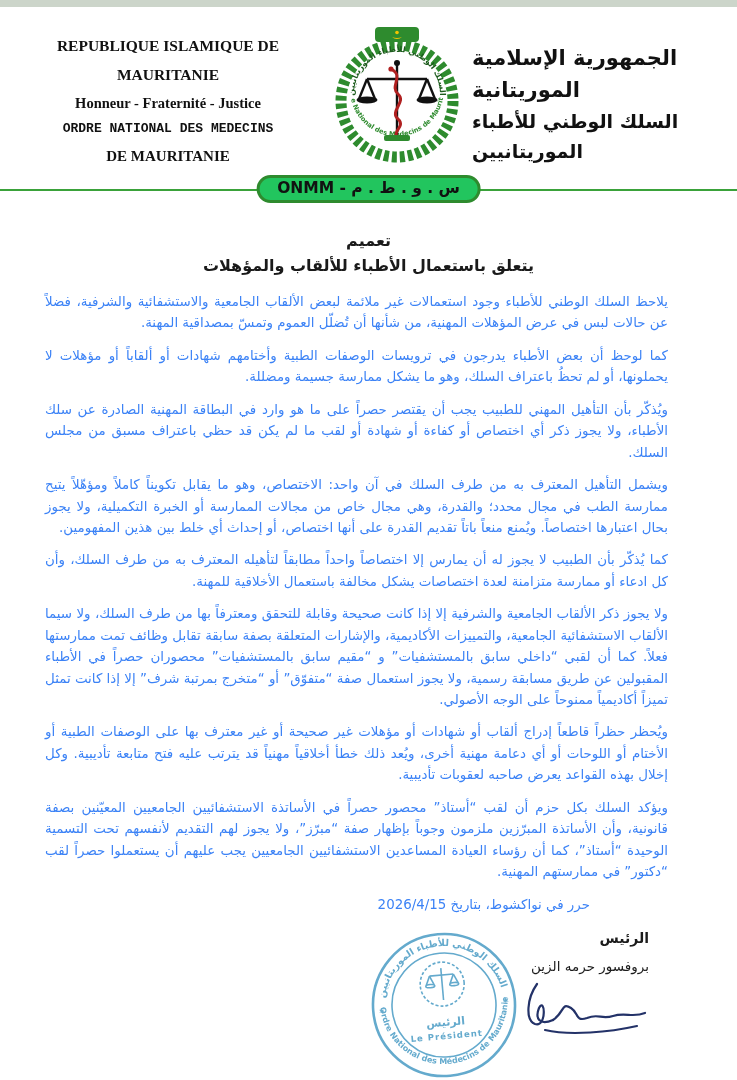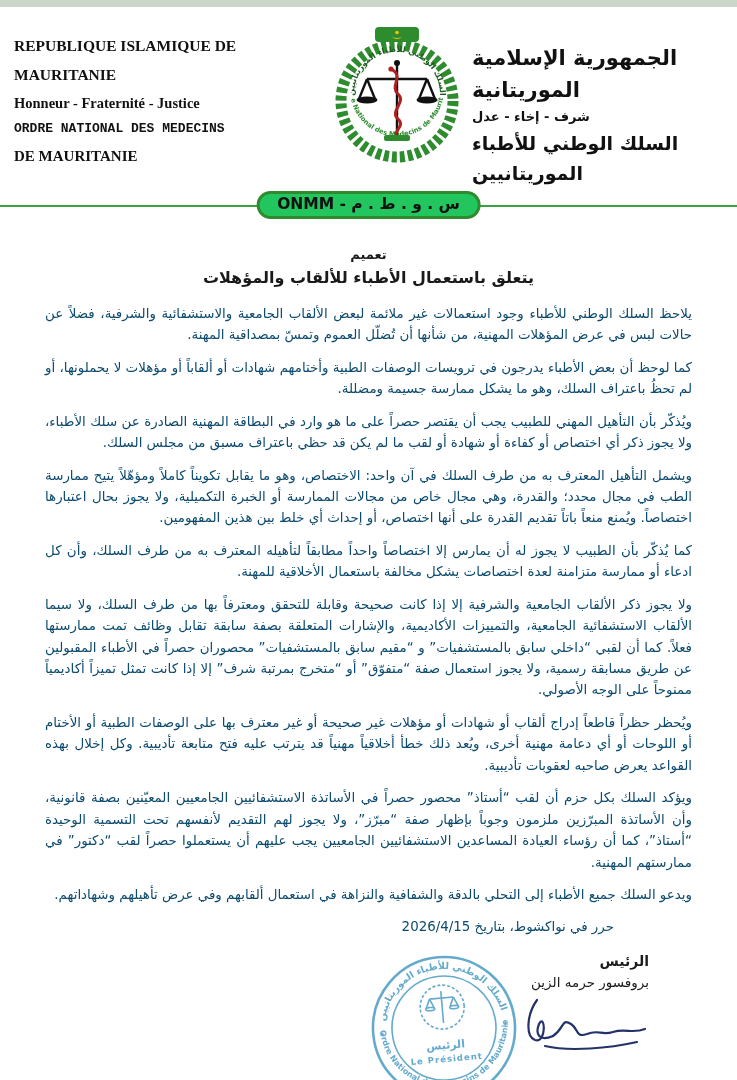--- a/index.html
+++ b/index.html
@@ -7,21 +7,21 @@
   .page {
     position:relative; width:737px; height:1080px; margin:0 auto;
     background:#ffffff; overflow:hidden;
     font-family:"DejaVu Sans", sans-serif; color:#222;
   }
   .top-strip { height:7px; background:#ccd5ca; }
 
   
   .header { display:flex; align-items:flex-start; padding:12px 8px 0 14px; }
   .hdr-fr {
-    width:308px; margin-top:12px; 
+    width:308px; margin-top:12px; text-align:center;
     font-family:"Liberation Serif", serif; font-weight:bold; color:#111;
     line-height:1.9;
   }
   .hdr-fr .l1 { font-size:15.5px; }
   .hdr-fr .l2 { font-size:14.5px; }
   .hdr-fr .l3 { font-size:13px;font-family:Liberation Mono, monospace; }
   .hdr-fr .l4 { font-size:15px; }
   .logo-wrap { width:150px; flex:0 0 auto; }
   .hdr-ar { flex:1; margin-top:24px; text-align:left; direction:rtl; color:#111; }
   .hdr-ar .a1 { font-size:21px; font-weight:bold; line-height:1.5; }
@@ -33,35 +33,35 @@
   .sep-line { position:absolute; top:14px; left:0; right:0; border-top:2px solid #3aa23a; }
   .onmm-badge {
     position:absolute; top:0; left:50%; transform:translateX(-50%);
     background:#22c55e; border:3px solid #2e8b2e; border-radius:18px;
     padding:1px 18px 3px; font-weight:bold; font-size:15.5px; color:#111;
     direction:rtl; white-space:nowrap;
   }
 
   
   .title-block { margin-top:26px; text-align:center; direction:rtl; color:#1a1a1a; }
-  .doc-title { font-size:13px; font-weight:bold; }
+  .doc-title { font-size:16px; font-weight:bold; }
   .doc-subtitle { font-size:16px; font-weight:bold; margin-top:6px; }
 
   
-  .body { direction:rtl; padding:16px 45px 0 45px; text-align:justify;
-          font-size:13.4px; line-height:1.6; color:#0c4a6e; }
+  .body { direction:rtl; padding:16px 69px 0 45px; text-align:justify;
+          font-size:13.4px; line-height:1.6; color:#3b82f6; }
   .body p { margin-bottom:11px; }
   .dateline { padding-right:78px; text-align:right; margin-top:2px; }
 
   
   .sig-area { position:relative; height:160px; }
   .stamp { position:absolute; left:338px; top:-2px; transform:rotate(-5deg); opacity:.92; }
   .sig-block { position:absolute; right:88px; top:4px; direction:rtl; text-align:right; }
   .sig-title { font-size:14px; font-weight:bold; color:#1c1c1c; }
-  .sig-name { font-size:13.5px; color:#1c1c1c; margin-top:5px; }
+  .sig-name { font-size:13.5px; color:#1c1c1c; margin-top:12px; }
   .sig-scribble { margin-top:2px; margin-right:-6px; }
 </style>
 </head>
 <body>
 
 <div class="page">
   <div class="top-strip"></div>
 
   <header class="header">
     <div class="hdr-fr">
@@ -105,21 +105,20 @@
         <circle cx="75" cy="44" r="3" fill="#111"></circle>
 
         <path d="M 69,50 C 83,57 67,67 76,75 C 85,83 67,92 76,100 C 84,107 70,113 75,117" stroke="#b02020" stroke-width="3" fill="none"></path>
         <circle cx="69" cy="50" r="2.6" fill="#b02020"></circle>
         <rect x="62" y="116" width="26" height="6" rx="2" fill="#2e8b2e"></rect>
       </svg>
     </div>
 
     <div class="hdr-ar">
       <div class="a1">الجمهورية الإسلامية الموريتانية</div>
-      <div class="a2">شرف - إخاء - عدل</div>
       <div class="a3">السلك الوطني للأطباء الموريتانيين</div>
     </div>
   </header>
 
   <div class="separator">
     <div class="sep-line"></div>
     <div class="onmm-badge">س . و . ط . م - ONMM</div>
   </div>
 
   <section class="title-block">
@@ -129,21 +128,20 @@
 
   <main class="body">
     <p>يلاحظ السلك الوطني للأطباء وجود استعمالات غير ملائمة لبعض الألقاب الجامعية والاستشفائية والشرفية، فضلاً عن حالات لبس في عرض المؤهلات المهنية، من شأنها أن تُضلّل العموم وتمسّ بمصداقية المهنة.</p>
     <p>كما لوحظ أن بعض الأطباء يدرجون في ترويسات الوصفات الطبية وأختامهم شهادات أو ألقاباً أو مؤهلات لا يحملونها، أو لم تحظُ باعتراف السلك، وهو ما يشكل ممارسة جسيمة ومضللة.</p>
     <p>ويُذكّر بأن التأهيل المهني للطبيب يجب أن يقتصر حصراً على ما هو وارد في البطاقة المهنية الصادرة عن سلك الأطباء، ولا يجوز ذكر أي اختصاص أو كفاءة أو شهادة أو لقب ما لم يكن قد حظي باعتراف مسبق من مجلس السلك.</p>
     <p>ويشمل التأهيل المعترف به من طرف السلك في آن واحد: الاختصاص، وهو ما يقابل تكويناً كاملاً ومؤهّلاً يتيح ممارسة الطب في مجال محدد؛ والقدرة، وهي مجال خاص من مجالات الممارسة أو الخبرة التكميلية، ولا يجوز بحال اعتبارها اختصاصاً. ويُمنع منعاً باتاً تقديم القدرة على أنها اختصاص، أو إحداث أي خلط بين هذين المفهومين.</p>
     <p>كما يُذكّر بأن الطبيب لا يجوز له أن يمارس إلا اختصاصاً واحداً مطابقاً لتأهيله المعترف به من طرف السلك، وأن كل ادعاء أو ممارسة متزامنة لعدة اختصاصات يشكل مخالفة باستعمال الأخلاقية للمهنة.</p>
     <p>ولا يجوز ذكر الألقاب الجامعية والشرفية إلا إذا كانت صحيحة وقابلة للتحقق ومعترفاً بها من طرف السلك، ولا سيما الألقاب الاستشفائية الجامعية، والتمييزات الأكاديمية، والإشارات المتعلقة بصفة سابقة تقابل وظائف تمت ممارستها فعلاً. كما أن لقبي “داخلي سابق بالمستشفيات” و “مقيم سابق بالمستشفيات” محصوران حصراً في الأطباء المقبولين عن طريق مسابقة رسمية، ولا يجوز استعمال صفة “متفوّق” أو “متخرج بمرتبة شرف” إلا إذا كانت تمثل تميزاً أكاديمياً ممنوحاً على الوجه الأصولي.</p>
     <p>ويُحظر حظراً قاطعاً إدراج ألقاب أو شهادات أو مؤهلات غير صحيحة أو غير معترف بها على الوصفات الطبية أو الأختام أو اللوحات أو أي دعامة مهنية أخرى، ويُعد ذلك خطأ أخلاقياً مهنياً قد يترتب عليه فتح متابعة تأديبية. وكل إخلال بهذه القواعد يعرض صاحبه لعقوبات تأديبية.</p>
     <p>ويؤكد السلك بكل حزم أن لقب “أستاذ” محصور حصراً في الأساتذة الاستشفائيين الجامعيين المعيّنين بصفة قانونية، وأن الأساتذة المبرّزين ملزمون وجوباً بإظهار صفة “مبرّز”، ولا يجوز لهم التقديم لأنفسهم تحت التسمية الوحيدة “أستاذ”، كما أن رؤساء العيادة المساعدين الاستشفائيين الجامعيين يجب عليهم أن يستعملوا حصراً لقب “دكتور” في ممارستهم المهنية.</p>
-    <p>ويدعو السلك جميع الأطباء إلى التحلي بالدقة والشفافية والنزاهة في استعمال ألقابهم وفي عرض تأهيلهم وشهاداتهم.</p>
     <p class="dateline">حرر في نواكشوط، بتاريخ 2026/4/15</p>
   </main>
 
   <section class="sig-area">
     <svg class="stamp" width="212" height="162" viewBox="0 0 212 162">
       <defs>
         <path id="st-top" d="M 46,82 A 60,60 0 1 1 166,82" fill="none"></path>
         <path id="st-bot" d="M 42,76 A 64,64 0 0 0 170,76" fill="none"></path>
       </defs>
       <g stroke="#57a3c9" fill="none">

